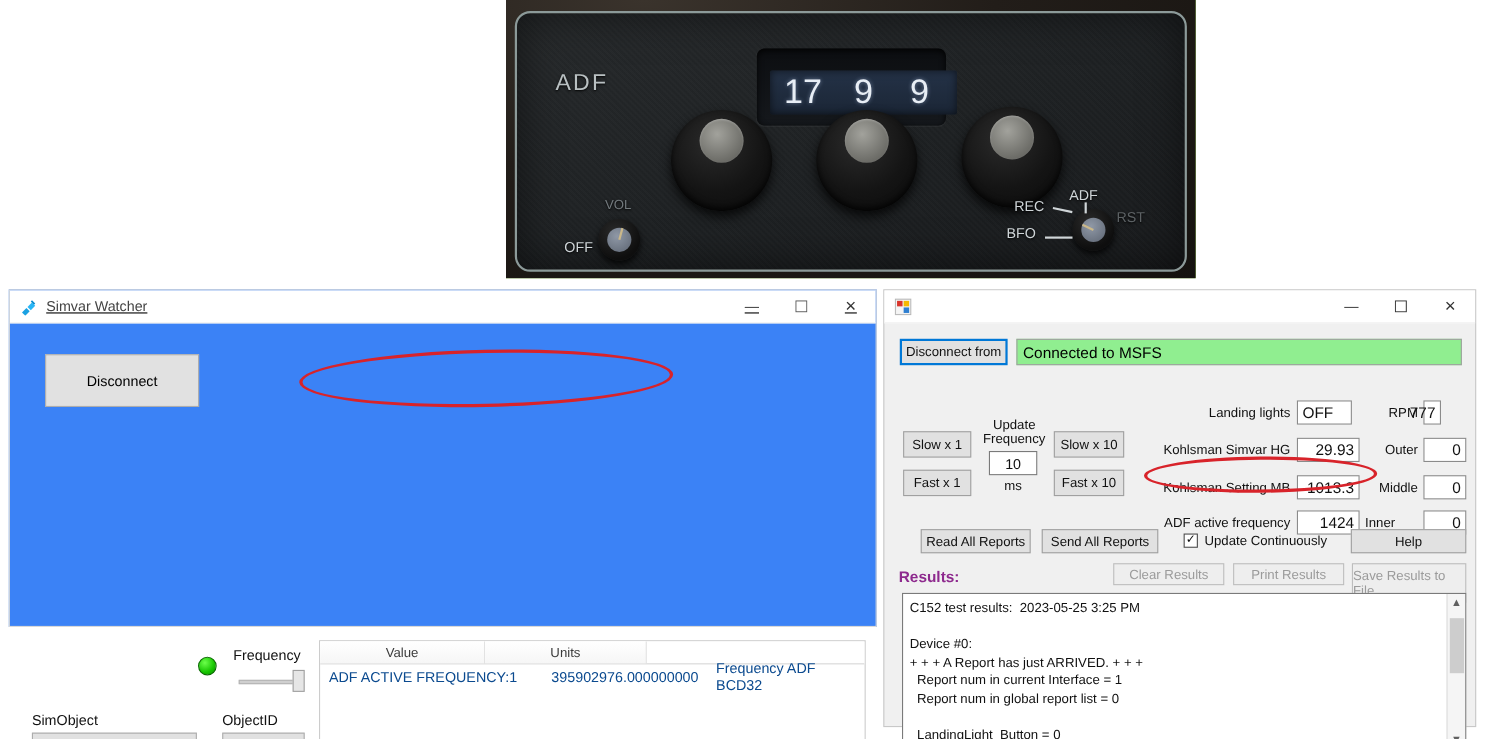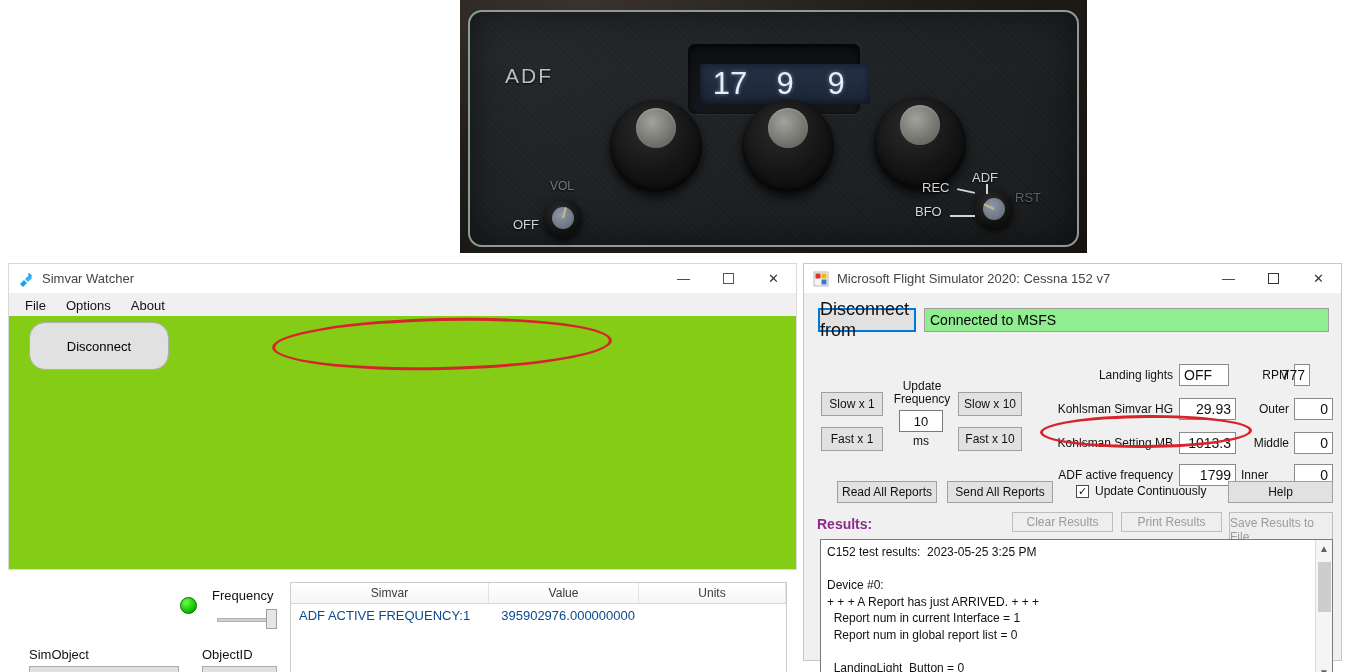--- a/index.html
+++ b/index.html
@@ -126,37 +126,37 @@
   .titlebar .ttl { font-size: 13px; color: #444; margin-left: 8px; }
   .tb-btns { margin-left: auto; display: flex; height: 30px; }
   .tb-btn {
     width: 45px; height: 30px; display: flex; align-items: center; justify-content: center;
     color: #333; font-size: 13px;
   }
 
   
   #simvar-win {
     left: 8px; top: 263px; width: 789px; height: 307px;
-    background: #84cc16; border: 1px solid #d9d9d9;
+    background: #3b82f6; border: 1px solid #d9d9d9; text-decoration: underline;
   }
   #sv-icon { width: 16px; height: 16px; margin-left: 9px; position: relative; }
   #sv-icon svg { display: block; }
   #sv-menu {
     height: 22px; background: #f0f0f0; display: flex; align-items: center;
     padding-left: 8px; gap: 4px;
   }
   #sv-menu .mi { font-size: 13px; color: #111; padding: 2px 8px; }
 
   .btn {
     background: #e1e1e1; border: 1px solid #adadad; font-size: 13px; color: #000;
     display: flex; align-items: center; justify-content: center;
     font-family: "Liberation Sans", sans-serif;
   }
 
-  #btn-disconnect { position: absolute; left: 20px; top: 58px; width: 140px; height: 48px; border-radius: 16px; }
+  #btn-disconnect { position: absolute; left: 32px; top: 58px; width: 140px; height: 48px; }
   #led { position: absolute; left: 171px; top: 333px; width: 17px; height: 17px;
          border-radius: 50%; background: radial-gradient(circle at 35% 30%, #6bff4a, #16c400 60%, #0a8f00);
          border: 1px solid #0a6b00; }
   #freq-label { position: absolute; left: 203px; top: 324px; font-size: 13px; color: #111; }
   #freq-slider { position: absolute; left: 208px; top: 345px; width: 62px; height: 20px; }
   #freq-slider .track { position: absolute; left: 0; top: 9px; width: 58px; height: 4px;
                         background: #cfcfcf; border: 1px solid #b4b4b4; }
   #freq-slider .thumb { position: absolute; left: 49px; top: 0; width: 11px; height: 20px;
                         background: #e6e6e6; border: 1px solid #a0a0a0; }
 
@@ -197,21 +197,21 @@
   
   #msfs-win {
     left: 803px; top: 263px; width: 539px; height: 398px;
     background: #f0f0f0; border: 1px solid #c8c8c8;
   }
   #msfs-icon { width: 16px; height: 16px; margin-left: 9px; }
   #msfs-body { position: absolute; left: 0; top: 30px; right: 0; bottom: 0; }
 
   #btn-disconnect-from {
     position: absolute; left: 14px; top: 14px; width: 98px; height: 24px;
-    background: #e1e1e1; border: 2px solid #0078d7; font-size: 18px; color: #111;
+    background: #e1e1e1; border: 2px solid #0078d7; font-size: 12px; color: #111;
     display: flex; align-items: center; justify-content: center;
   }
   #status-box {
     position: absolute; left: 120px; top: 14px; width: 405px; height: 24px;
     background: #90ee90; border: 1px solid #a0a0a0;
     display: flex; align-items: center; padding-left: 5px;
     font-size: 14px; color: #000;
   }
   .msfs-btn {
     position: absolute; background: #e1e1e1; border: 1px solid #a0a0a0;
@@ -351,25 +351,20 @@
         <span class="tb-btn">—</span>
         <span class="tb-btn">
           <svg width="11" height="11" viewBox="0 0 11 11">
               <rect x="0.5" y="0.5" width="10" height="10" fill="none" stroke="#555"></rect>
             </svg>
         </span>
         <span class="tb-btn close">✕</span>
       </span>
     </div>
 
-    <div id="sv-menu">
-      <span class="mi">File</span>
-      <span class="mi">Options</span>
-      <span class="mi">About</span>
-    </div>
 
     <div class="btn" id="btn-disconnect">Disconnect</div>
     <div id="led"></div>
     <div id="freq-label">Frequency</div>
     <div id="freq-slider">
       <div class="track"></div>
       <div class="thumb"></div>
     </div>
 
     <div class="fld-label" id="lbl-simobject">SimObject</div>
@@ -379,43 +374,42 @@
     </div>
 
     <div class="fld-label" id="lbl-objectid">ObjectID</div>
     <div class="combo disabled" id="cmb-objectid">
       <span>1</span>
 
     </div>
 
     <div id="grid">
       <div class="hdr">
-        <div class="c-simvar">Simvar</div>
         <div class="c-value">Value</div>
         <div class="c-units">Units</div>
       </div>
       <div class="row">
         <div class="c-simvar">ADF ACTIVE FREQUENCY:1</div>
         <div class="c-value">395902976.000000000</div>
+        <div class="c-units">Frequency ADF BCD32</div>
       </div>
     </div>
   </div>
 
   <div class="win" id="msfs-win">
     <div class="titlebar">
       <span id="msfs-icon">
         <svg width="16" height="16" viewBox="0 0 16 16">
           <rect x="1" y="1" width="14" height="14" fill="#f3f3f3" stroke="#b9b9b9"></rect>
           <rect x="2.5" y="2.5" width="5" height="5" fill="#d9342b"></rect>
           <rect x="8.5" y="2.5" width="5" height="5" fill="#f5b800"></rect>
           <rect x="2.5" y="8.5" width="5" height="5" fill="#f5f5f5"></rect>
           <rect x="8.5" y="8.5" width="5" height="5" fill="#2f7fd1"></rect>
         </svg>
       </span>
-      <span class="ttl">Microsoft Flight Simulator 2020: Cessna 152 v7</span>
       <span class="tb-btns">
         <span class="tb-btn">—</span>
         <span class="tb-btn">
           <svg width="11" height="11" viewBox="0 0 11 11">
               <rect x="0.5" y="0.5" width="10" height="10" fill="none" stroke="#333"></rect>
             </svg>
         </span>
         <span class="tb-btn close">✕</span>
       </span>
     </div>
@@ -432,21 +426,21 @@
       <div id="txt-ms">10</div>
       <div id="lbl-ms">ms</div>
 
       <div class="kv-label" id="lbl-landing">Landing lights</div>
       <div class="kv-box left" id="box-landing">OFF</div>
       <div class="kv-label" id="lbl-khg">Kohlsman Simvar HG</div>
       <div class="kv-box" id="box-khg">29.93</div>
       <div class="kv-label" id="lbl-kmb">Kohlsman Setting MB</div>
       <div class="kv-box" id="box-kmb">1013.3</div>
       <div class="kv-label" id="lbl-adffreq">ADF active frequency</div>
-      <div class="kv-box" id="box-adffreq">1799</div>
+      <div class="kv-box" id="box-adffreq">1424</div>
 
       <div class="kv-label" id="lbl-rpm">RPM</div>
       <div class="kv-box" id="box-rpm">777</div>
       <div class="kv-label" id="lbl-outer">Outer</div>
       <div class="kv-box" id="box-outer">0</div>
       <div class="kv-label" id="lbl-middle">Middle</div>
       <div class="kv-box" id="box-middle">0</div>
       <div class="kv-label" id="lbl-inner">Inner</div>
       <div class="kv-box" id="box-inner">0</div>
 

